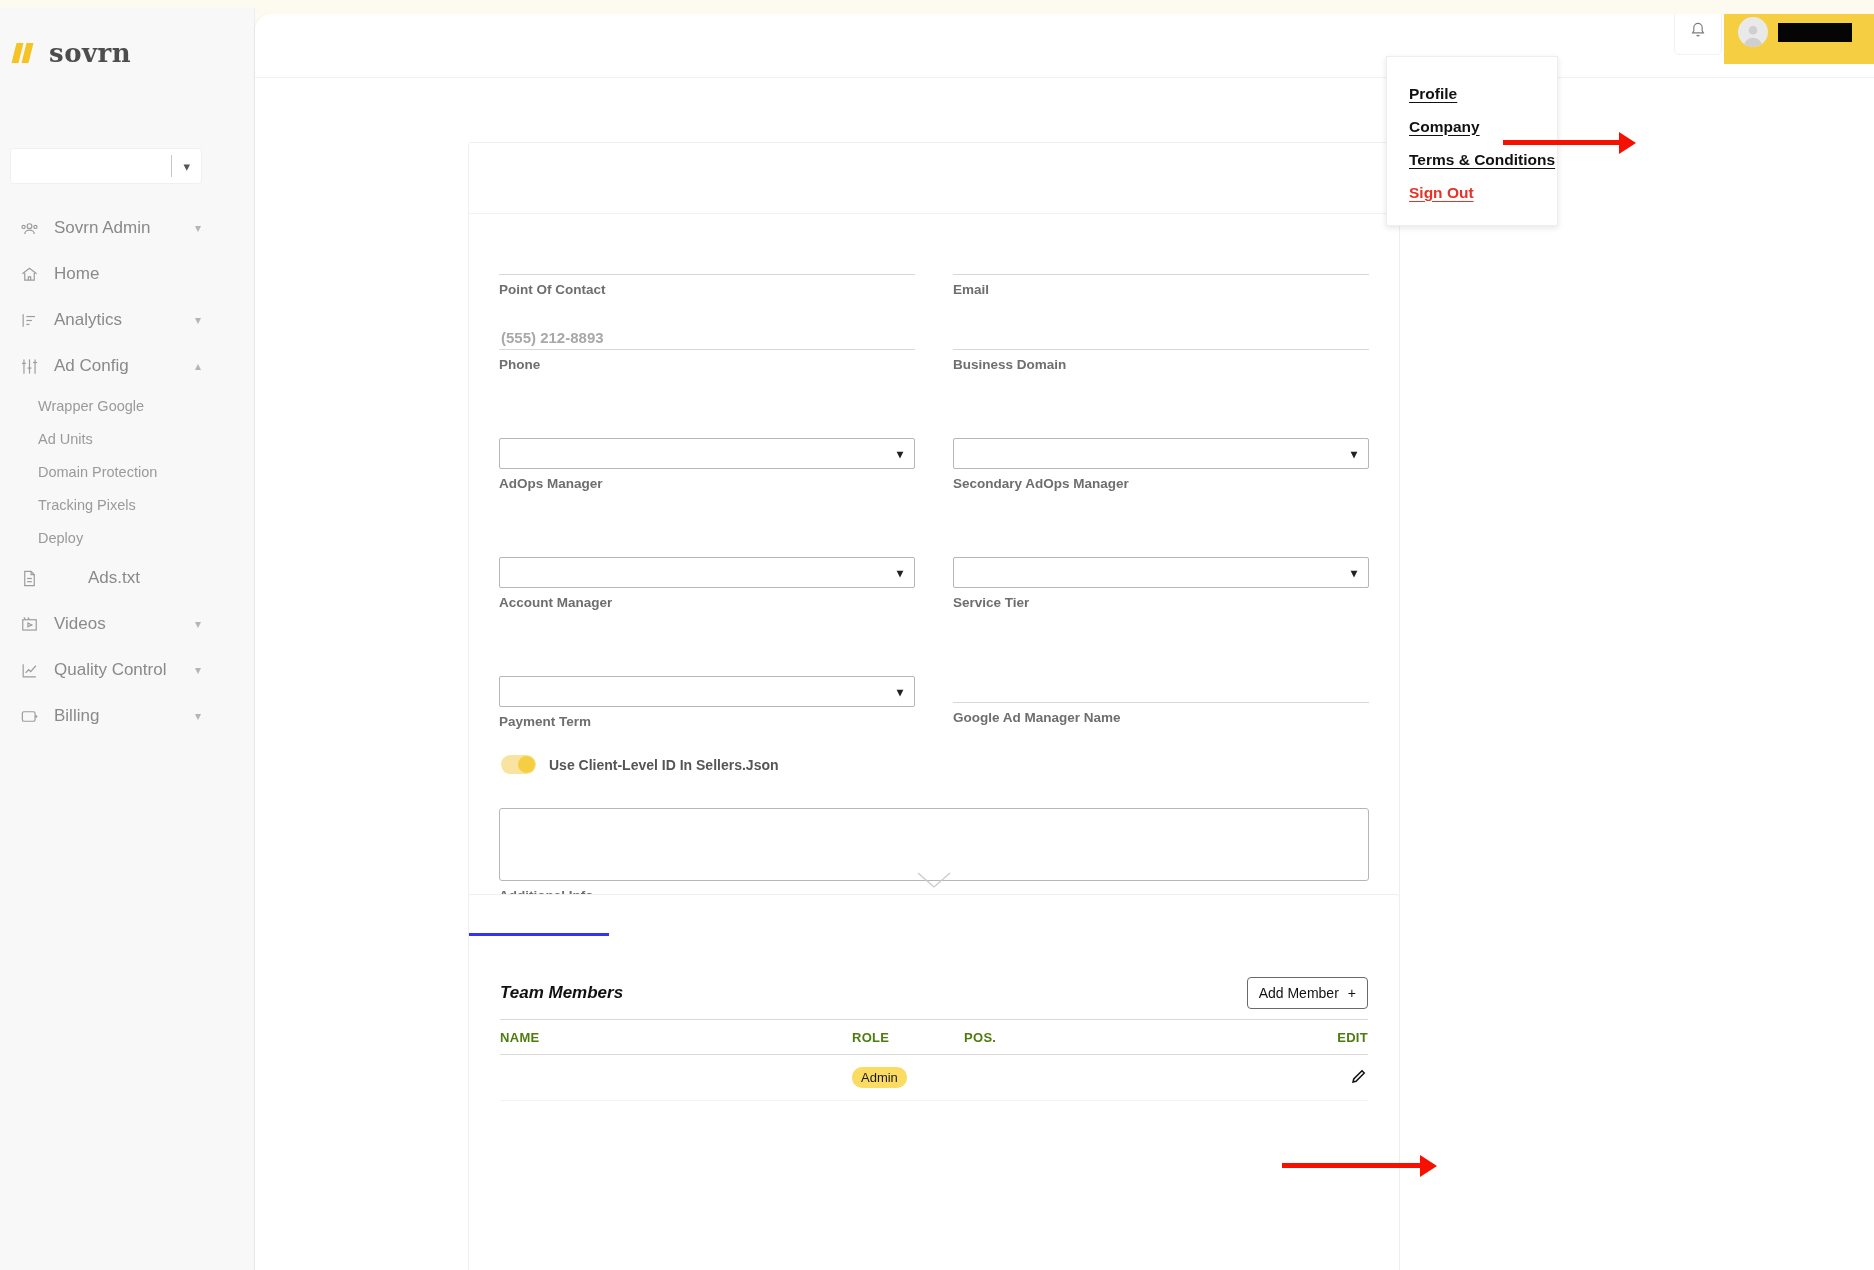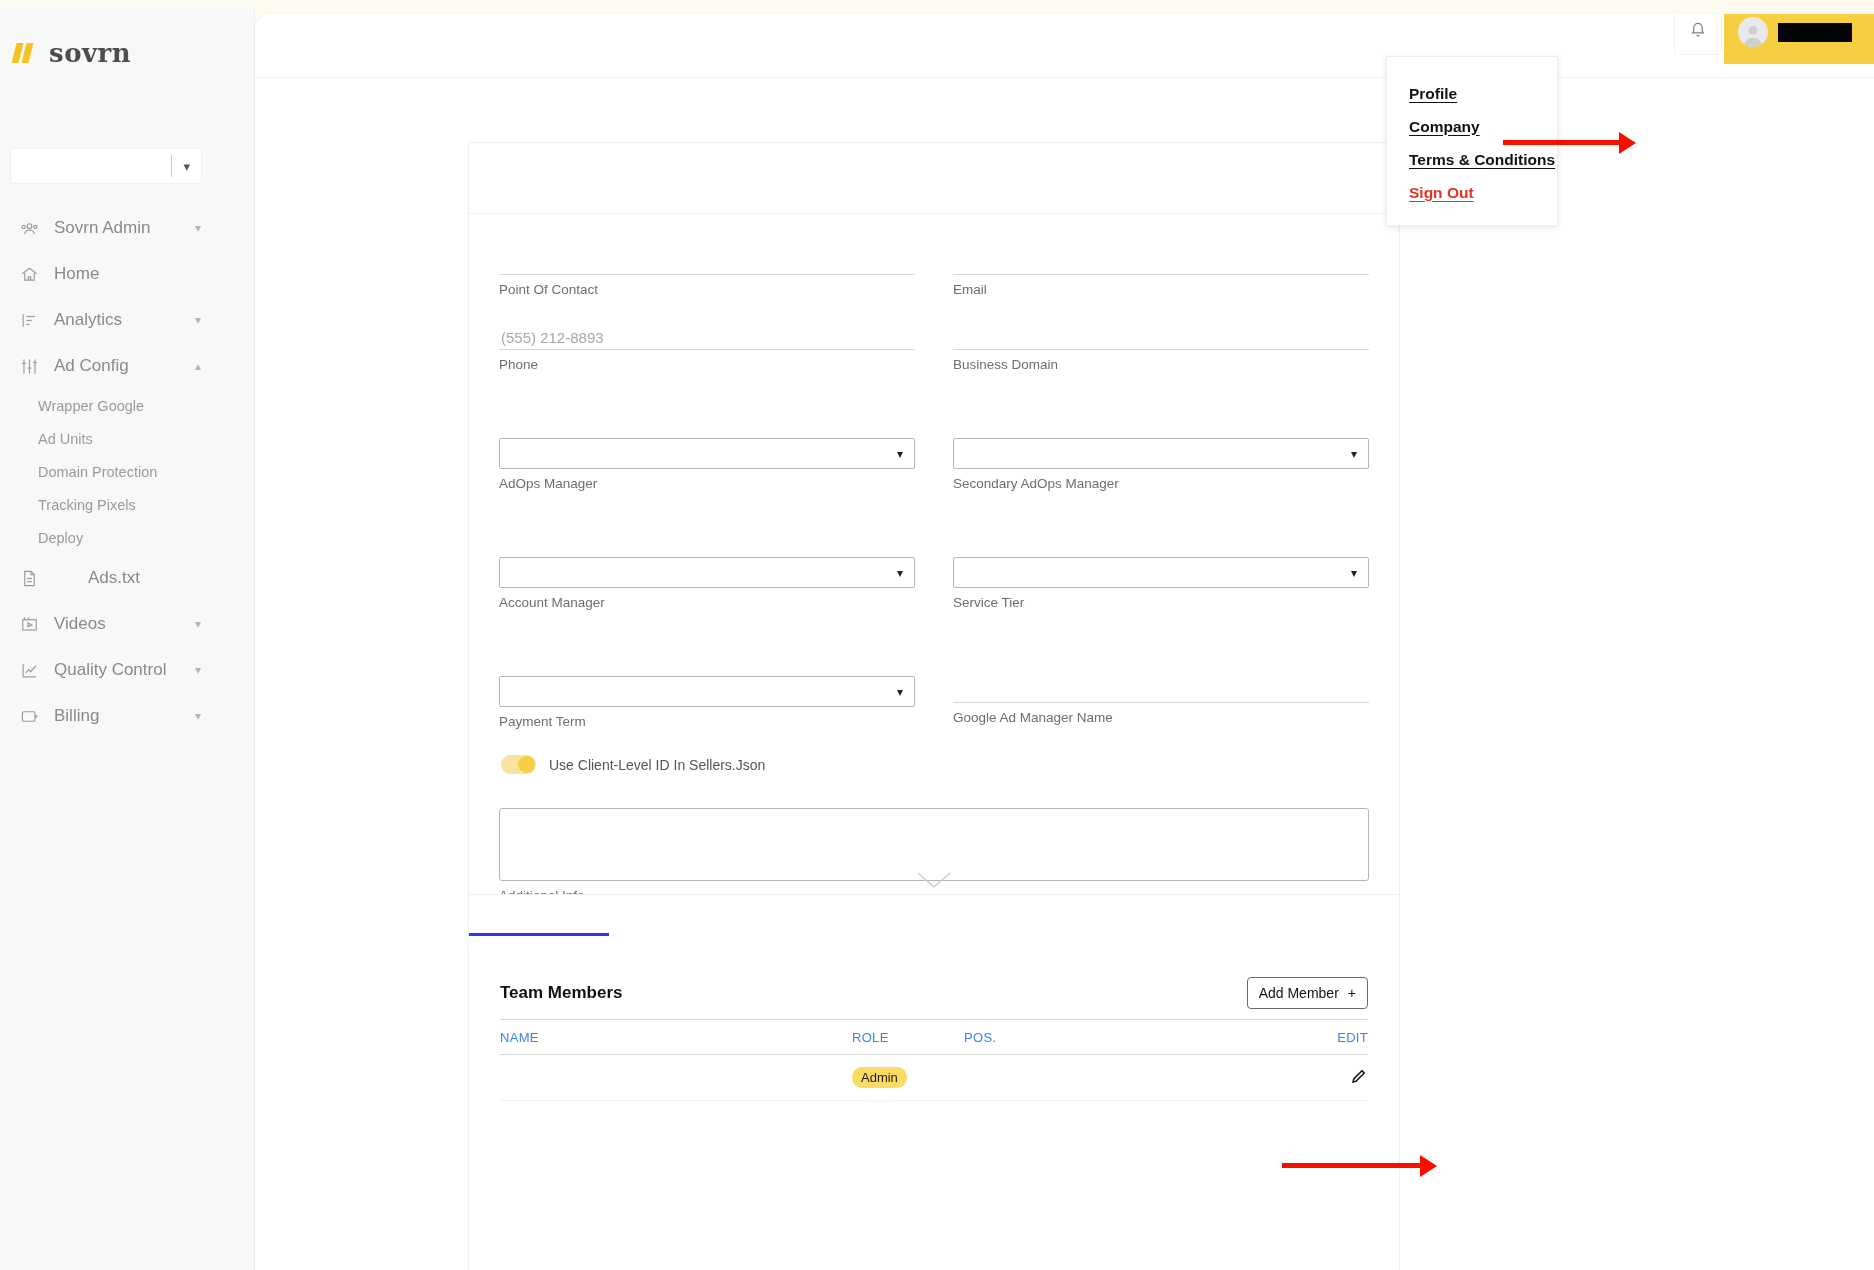--- a/index.html
+++ b/index.html
@@ -165,21 +165,21 @@
     left: 213px; top: 128px;
     width: 932px;
     background: #ffffff;
     border: 1px solid #efefef;
     border-radius: 3px;
   }
   .card-head {
     height: 71px;
     border-bottom: 1px solid #f1f1f1;
   }
-  .card-body { padding: 34px 30px 16px 30px; }
+  .card-body { padding: 34px 30px 16px 30px; font-weight: bold; }
 
   .frow { display: flex; gap: 38px; }
   .fcol { width: 419px; }
 
   .field { position: relative; margin-bottom: 26px; }
   .field .ghost {
     height: 26px;
     display: flex; align-items: flex-end;
     font-size: 15px; color: #a8a8a8;
     padding-left: 2px;
@@ -269,42 +269,42 @@
   }
   .tab-underline {
     position: absolute; left: 0; top: 38px;
     width: 140px; height: 3px; background: #3333f2;
   }
   .team-head {
     position: absolute; left: 31px; top: 82px; right: 31px;
     display: flex; align-items: center; justify-content: space-between;
   }
   .team-title {
-    font-size: 17px; font-weight: bold; color: #111111;
+    font-size: 17px; font-weight: bold; color: #111111; font-style: italic;
   }
   .btn-outline {
     border: 1px solid #6a6a6a;
     border-radius: 4px;
     background: #ffffff;
     font-size: 14px;
     color: #111111;
     padding: 7px 11px;
     cursor: pointer;
     font-family: "Liberation Sans", sans-serif;
     display: flex; align-items: center; gap: 9px;
   }
   .tbl {
     position: absolute; left: 31px; right: 31px; top: 124px;
   }
   .thead {
     display: flex;
     border-top: 1px solid #d9d9d9;
     border-bottom: 1px solid #d9d9d9;
     height: 36px; align-items: center;
-    font-size: 13px; font-weight: normal; color: #3b82f6;
+    font-size: 13px; font-weight: bold; color: #4d7c0f;
     letter-spacing: 0.3px;
   }
   .th-name { width: 352px; }
   .th-role { width: 112px; }
   .th-pos  { flex: 1; }
   .th-edit { text-align: right; width: 60px; }
   .trow {
     display: flex; align-items: center;
     height: 46px;
     border-bottom: 1px solid #f2f2f2;

